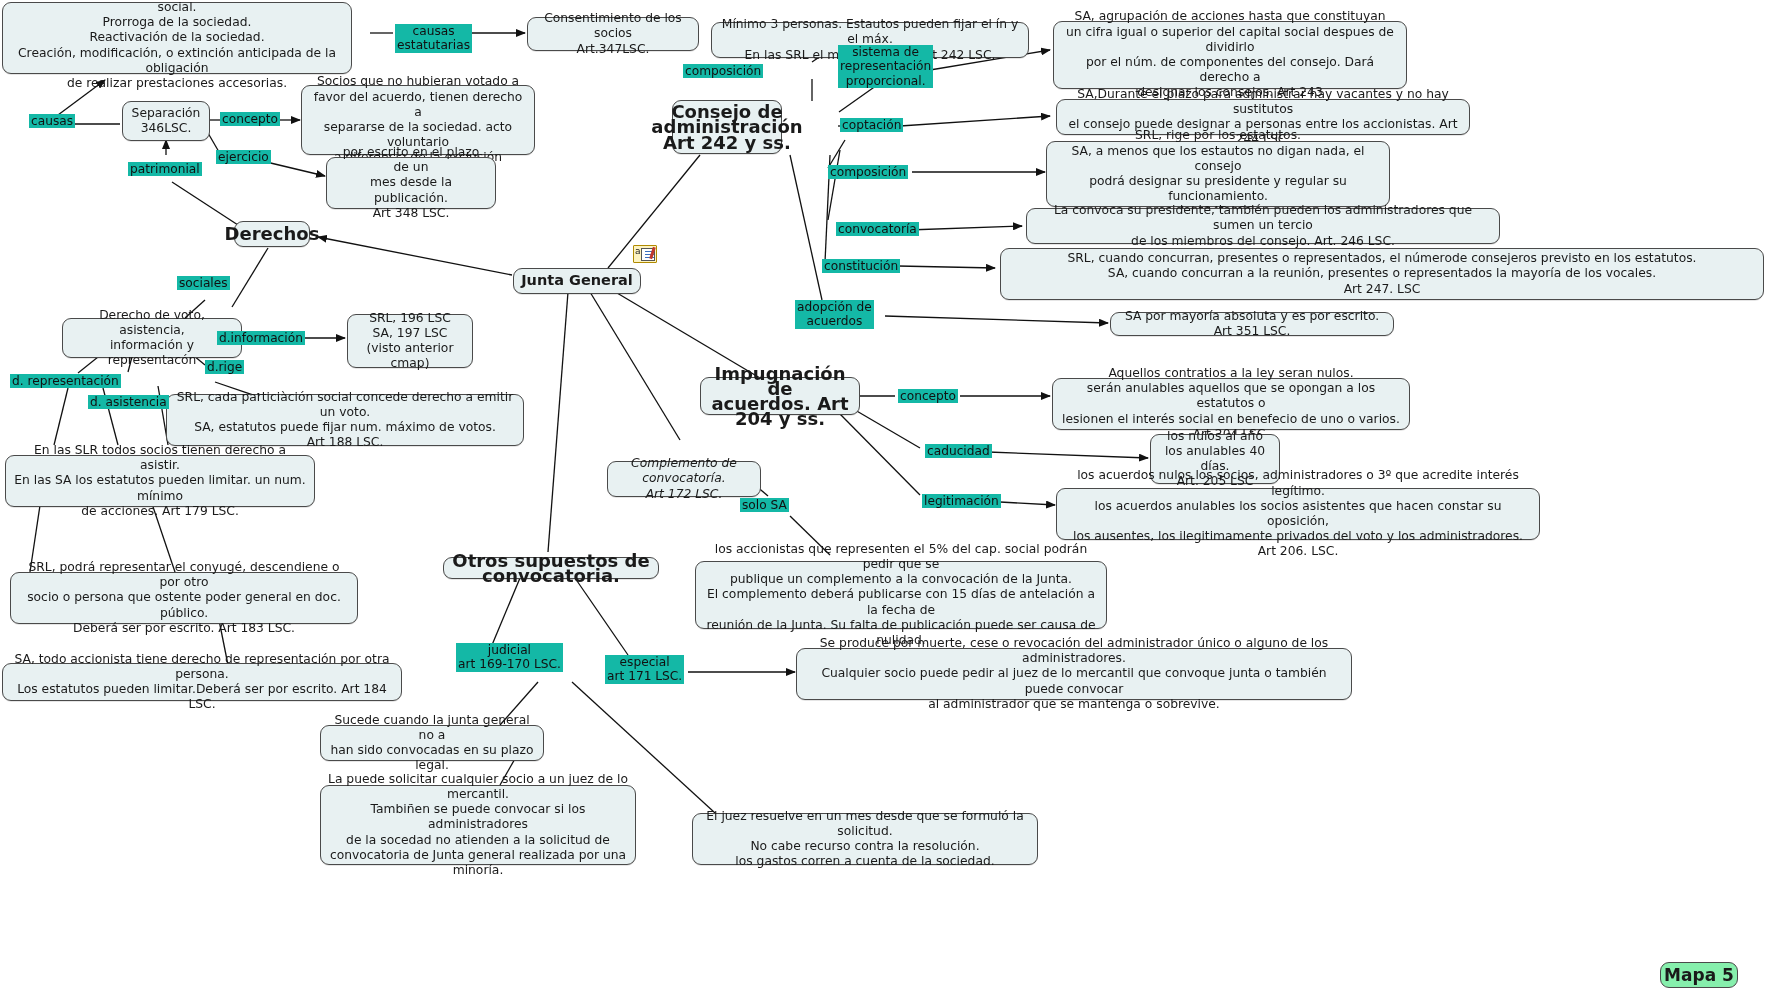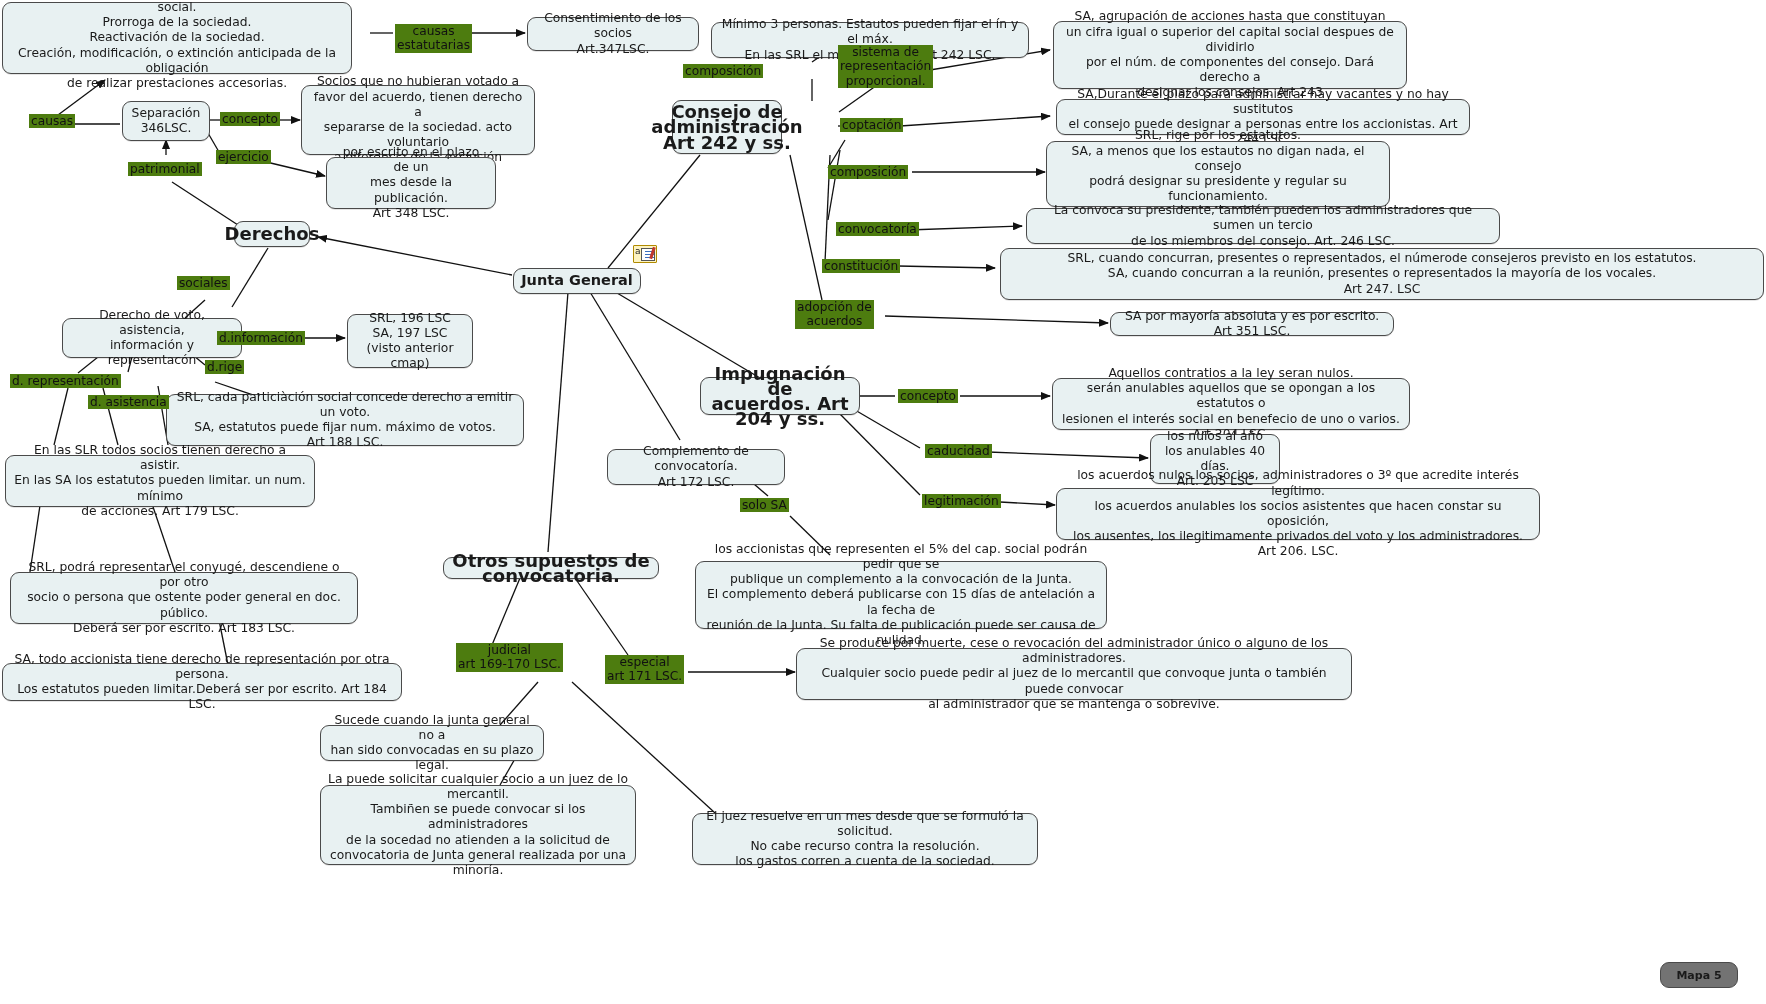--- a/index.html
+++ b/index.html
@@ -46,21 +46,21 @@
     font-weight: bold;
     font-size: 18px;
   }
   .linklabel {
     position: absolute;
     color: #111111;
     font-size: 12.2px;
     line-height: 14.4px;
     text-align: center;
     white-space: pre-line;
-    background: #4d7c0f;
+    background: #14b8a6;
     padding: 0 2px;
   }
   .note-icon {
     position: absolute;
     width: 22px;
     height: 16px;
     border: 1px solid #b08a00;
     background: #fdf3c0;
     border-radius: 1px;
     overflow: hidden;
@@ -94,25 +94,25 @@
     right: 2px;
     top: 1px;
     width: 3px;
     height: 12px;
     background: #c0392b;
     transform: rotate(18deg);
   }
   .footer-badge {
     position: absolute;
     box-sizing: border-box;
-    background: #737373;
+    background: #86efac;
     border: 1px solid #4a4a4a;
     border-radius: 9px;
     font-weight: bold;
-    font-size: 11px;
+    font-size: 17px;
     display: flex;
     align-items: center;
     justify-content: center;
     color: #1a1a1a;
   }
 </style>
 </head>
 <body>
 
 <div id="canvas">
@@ -262,21 +262,21 @@
   <div class="node" style="left:1052px; top:378px; width:358px; height:52px;">Aquellos contratios a la ley seran nulos.
 serán anulables aquellos que se opongan a los estatutos o
 lesionen el interés social en benefecio de uno o varios. Art 204 LSC.</div>
   <div class="node" style="left:1150px; top:434px; width:130px; height:50px;">los nulos al año
 los anulables 40 días.
 Art. 205 LSC</div>
   <div class="node" style="left:1056px; top:488px; width:484px; height:52px;">los acuerdos nulos los socios, administradores o 3º que acredite interés legítimo.
 los acuerdos anulables los socios asistentes que hacen constar su oposición,
 los ausentes, los ilegitimamente privados del voto y los administradores. Art 206. LSC.</div>
 
-  <div class="node" style="left:607px; top:449px; width:178px; height:36px;">Complemento de convocatoría.
+  <div class="node" style="left:607px; top:461px; width:154px; height:36px;font-style:italic;">Complemento de convocatoría.
 Art 172 LSC.</div>
   <div class="node" style="left:695px; top:561px; width:412px; height:68px;">los accionistas que representen el 5% del cap. social podrán pedir que se
 publique un complemento a la convocación de la Junta.
 El complemento deberá publicarse con 15 días de antelación a la fecha de
 reunión de la Junta. Su falta de publicación puede ser causa de nulidad.</div>
 
   <div class="node concept" style="left:443px; top:557px; width:216px; height:22px;">Otros supuestos de convocatoria.</div>
   <div class="node" style="left:320px; top:725px; width:224px; height:36px;">Sucede cuando la junta general no a
 han sido convocadas en su plazo legal.</div>
   <div class="node" style="left:320px; top:785px; width:316px; height:80px;">La puede solicitar cualquier socio a un juez de lo

